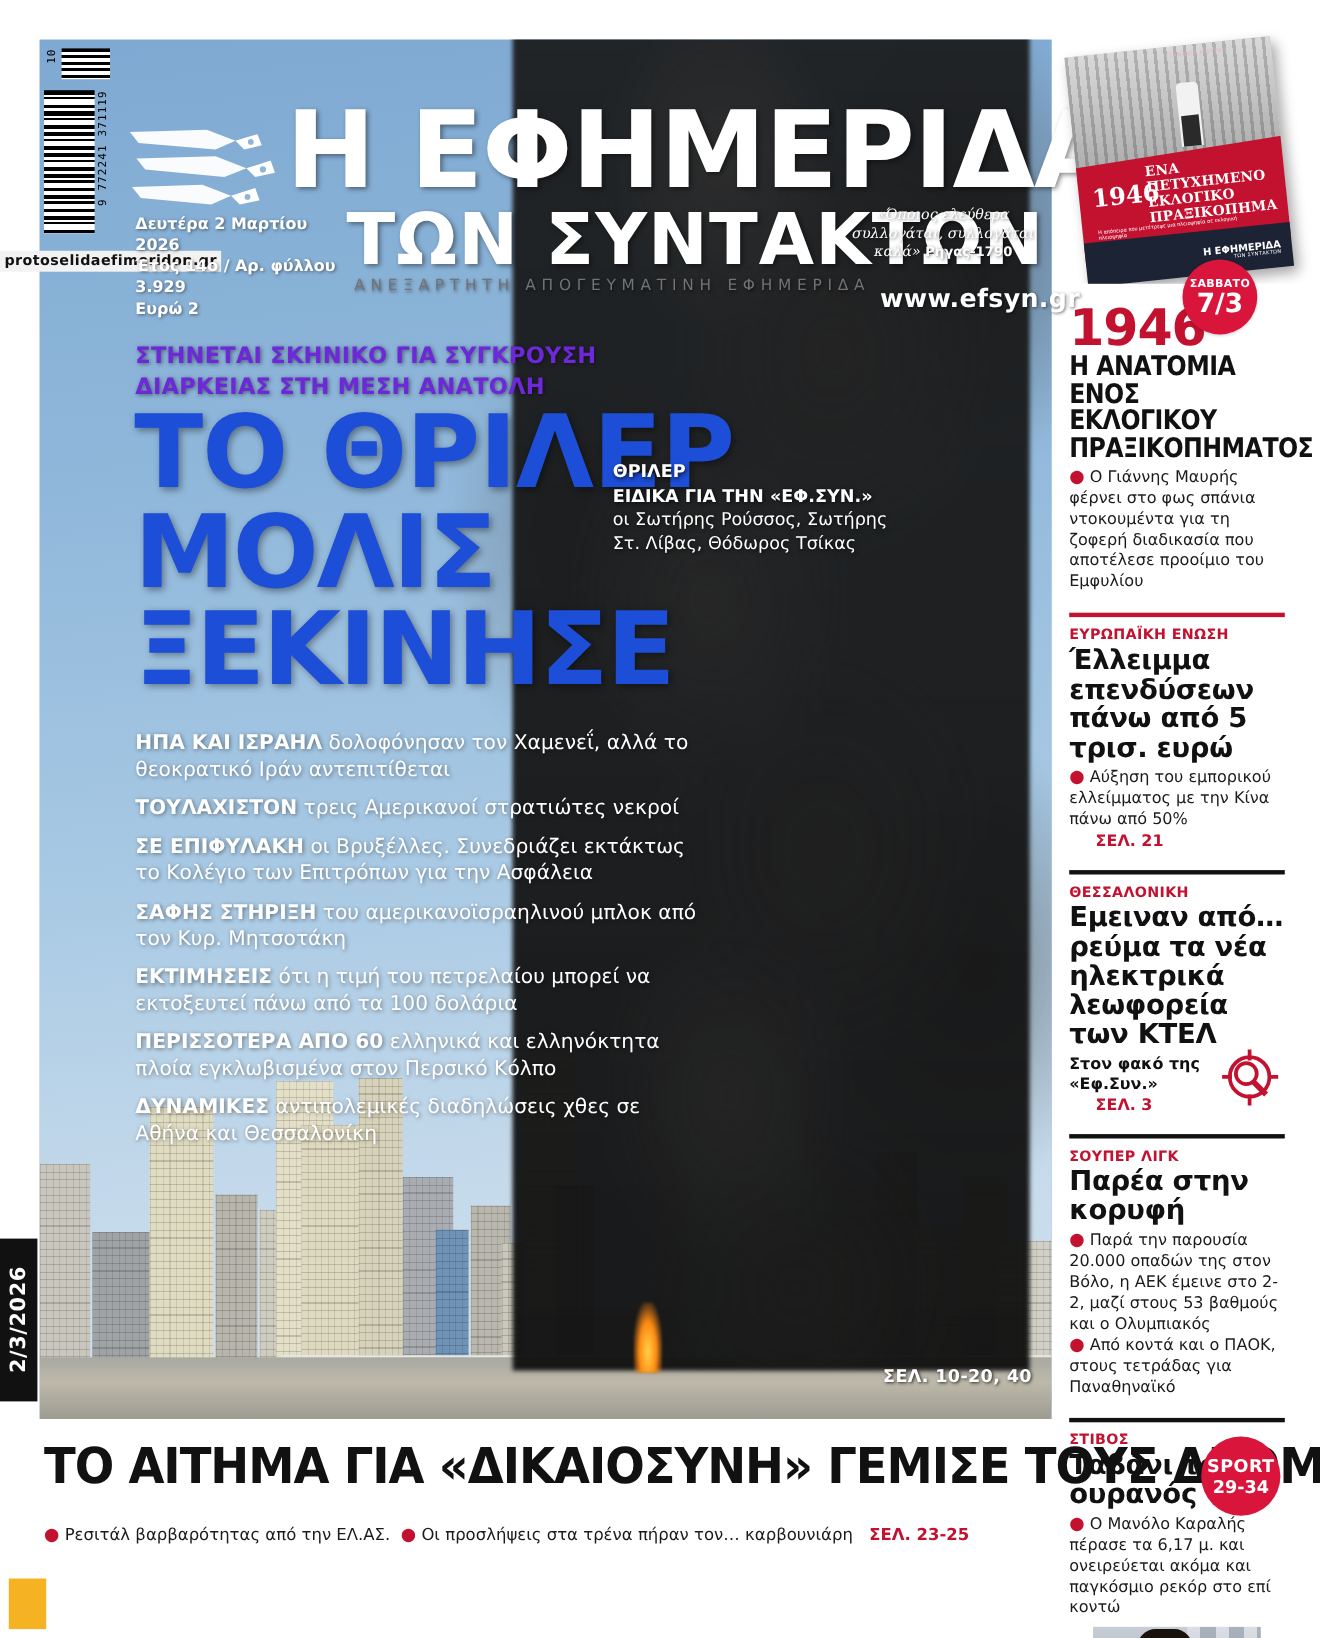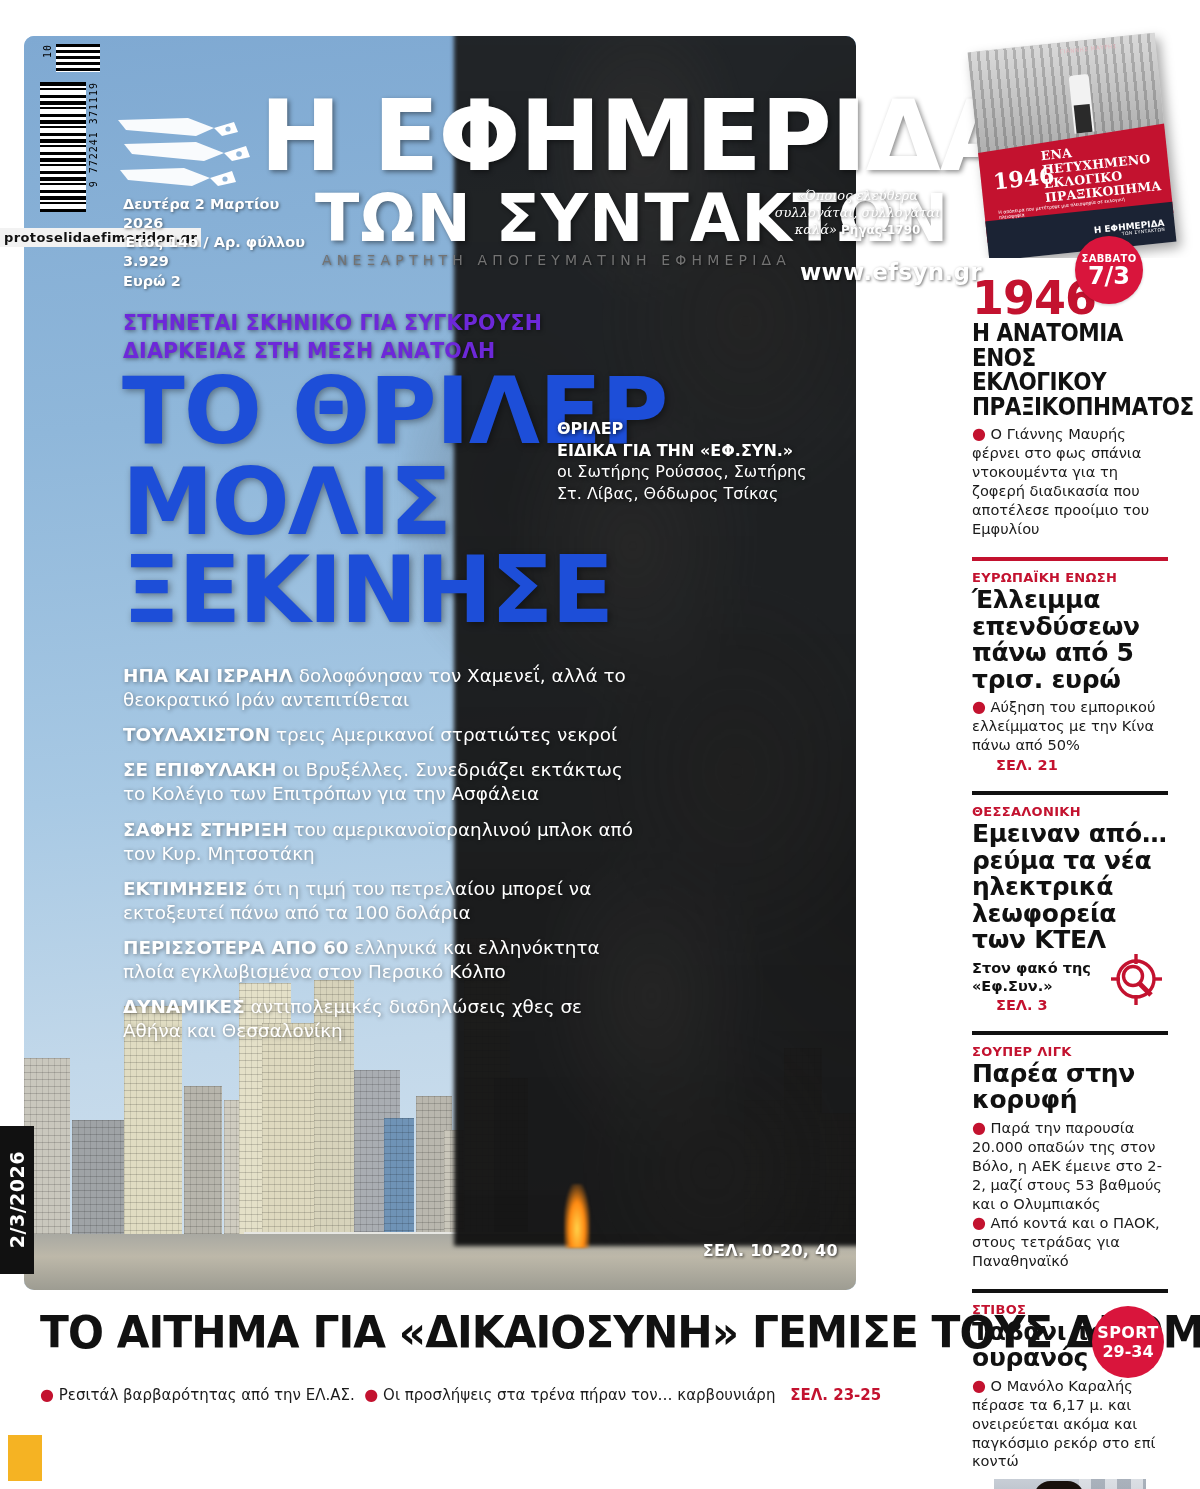--- a/index.html
+++ b/index.html
@@ -86,22 +86,22 @@
     text-shadow: 1px 1px 3px rgba(0,0,0,.5);
   }
   .weburl {
     position: absolute; left: 700px; top: 219px;
     color: #ffffff; font-size: 23px; font-weight: bold; letter-spacing: .3px;
     text-shadow: 1px 1px 3px rgba(0,0,0,.55);
   }
 
   
   .hero {
-    position: absolute; left: 24px; top: 36px; width: 832px; height: 1254px;
-    overflow: hidden; background: #8fb4d8; border-radius: 10px;
+    position: absolute; left: 36px; top: 36px; width: 920px; height: 1254px;
+    overflow: hidden; background: #8fb4d8;
   }
   .sky {
     position:absolute; inset:0;
     background: linear-gradient(175deg,#7fa9d2 0%,#8fb7da 30%,#a8c9e4 58%,#c2d8ea 78%,#d5e3ef 100%);
   }
   .skyline { position:absolute; left:0; bottom:0; width:100%; height: 330px; }
   .bld { position:absolute; bottom: 52px; background:#b9bcbd; }
   .bld::after{content:"";position:absolute;inset:0;
     background: repeating-linear-gradient(to bottom, rgba(0,0,0,.16) 0 1px, transparent 1px 7px),
                 repeating-linear-gradient(to right, rgba(0,0,0,.10) 0 1px, transparent 1px 6px);}

